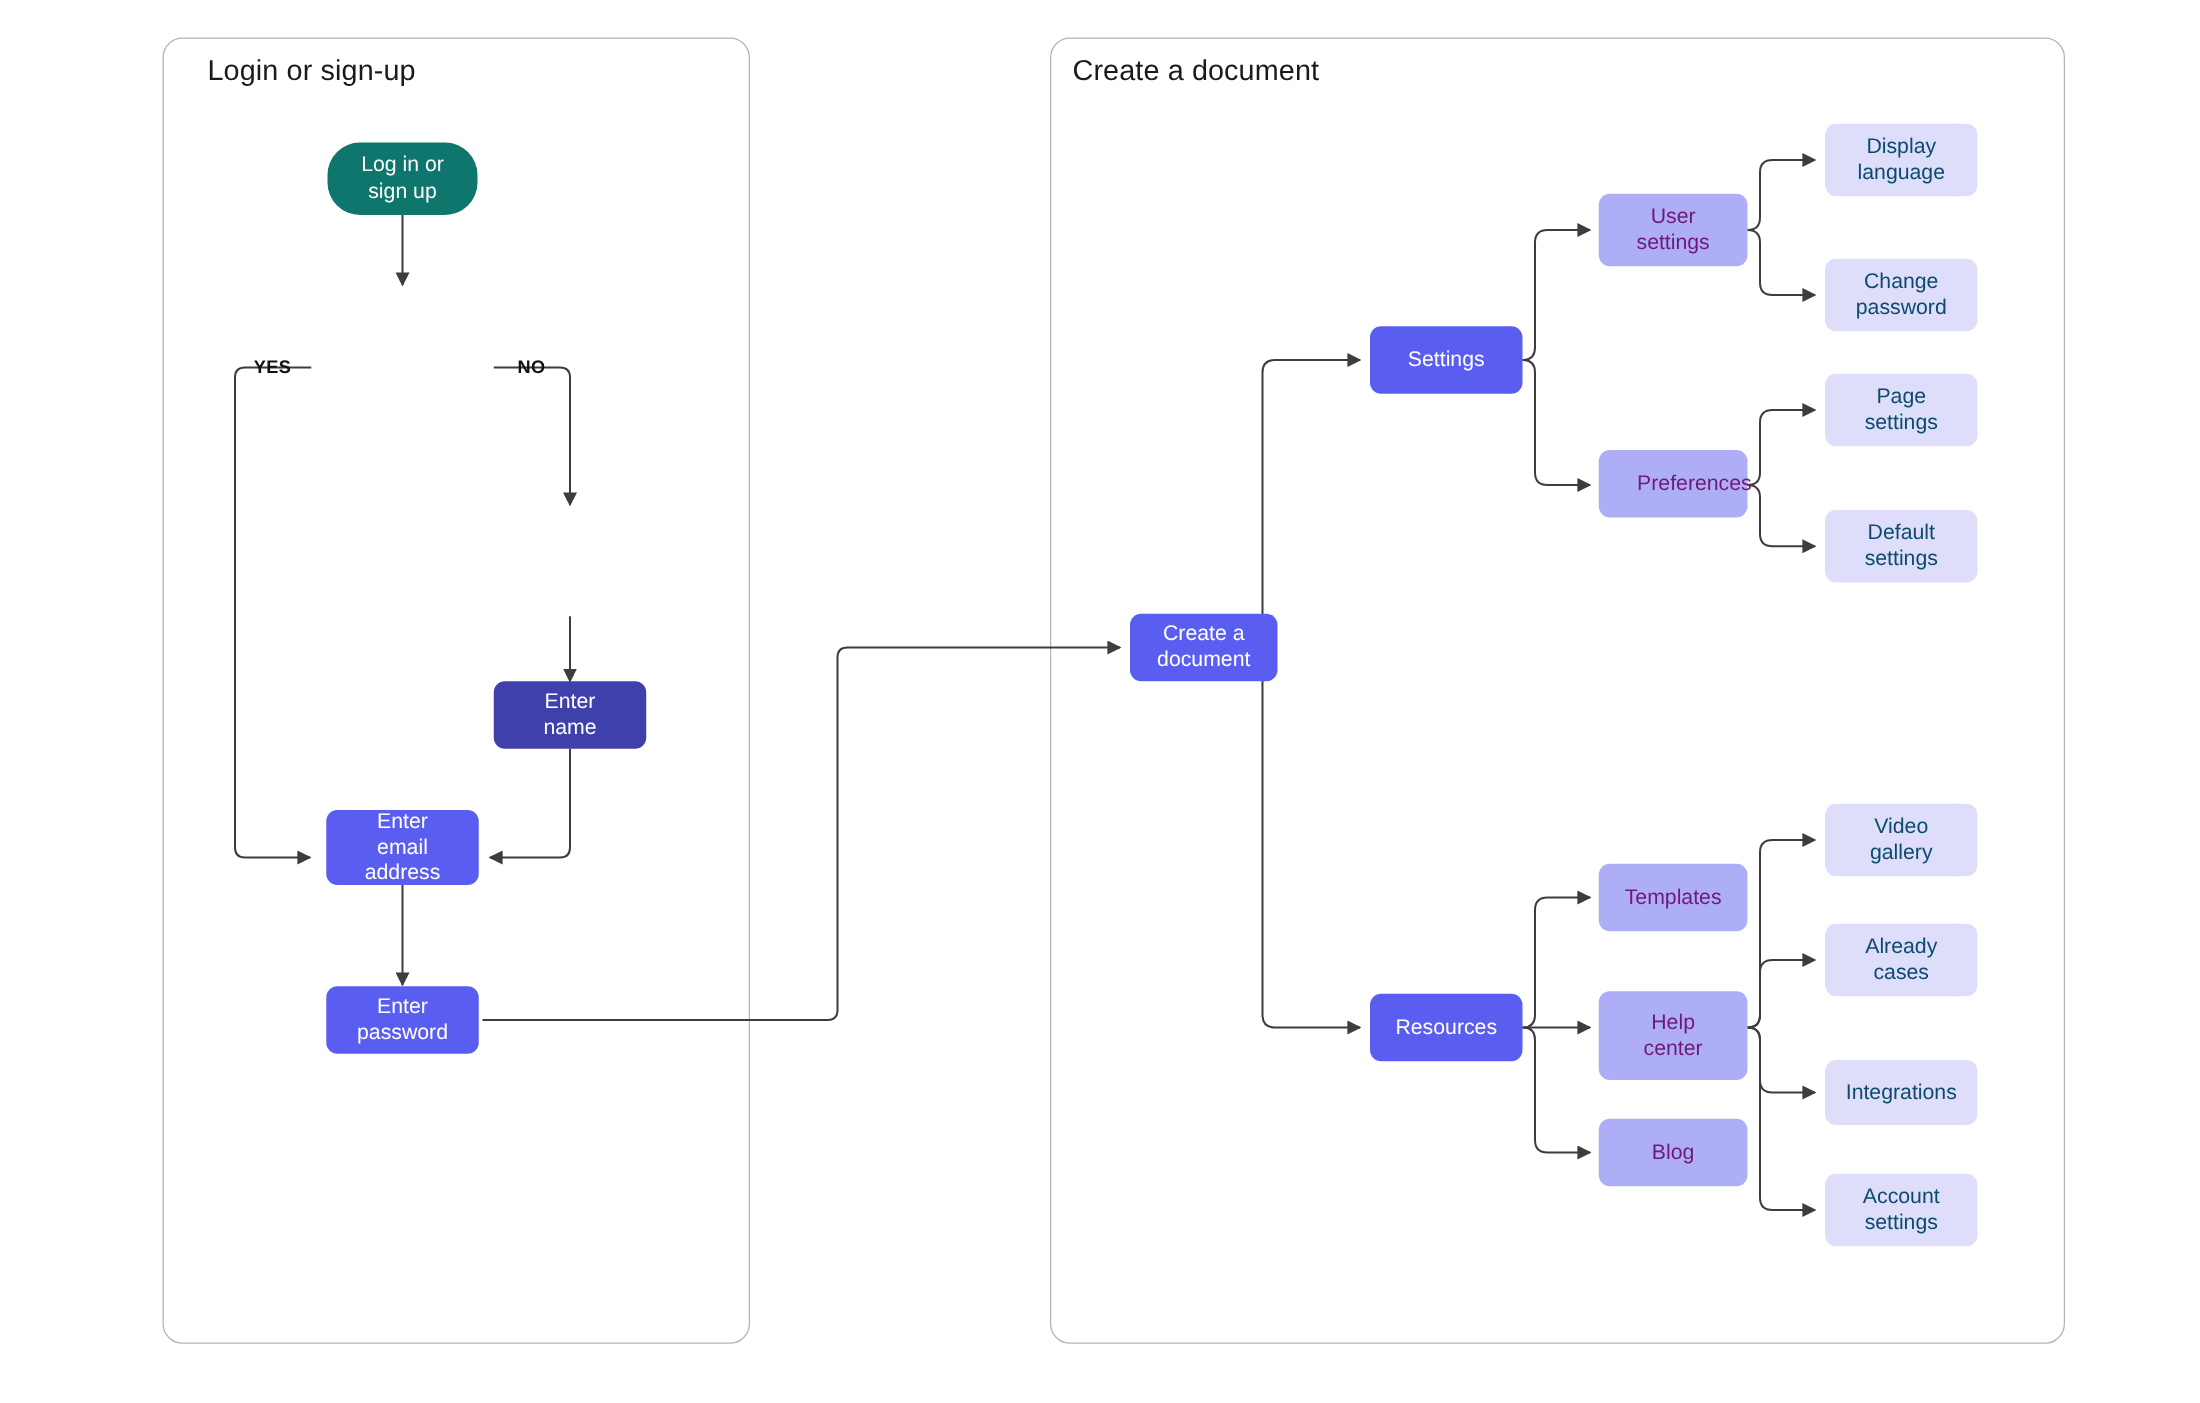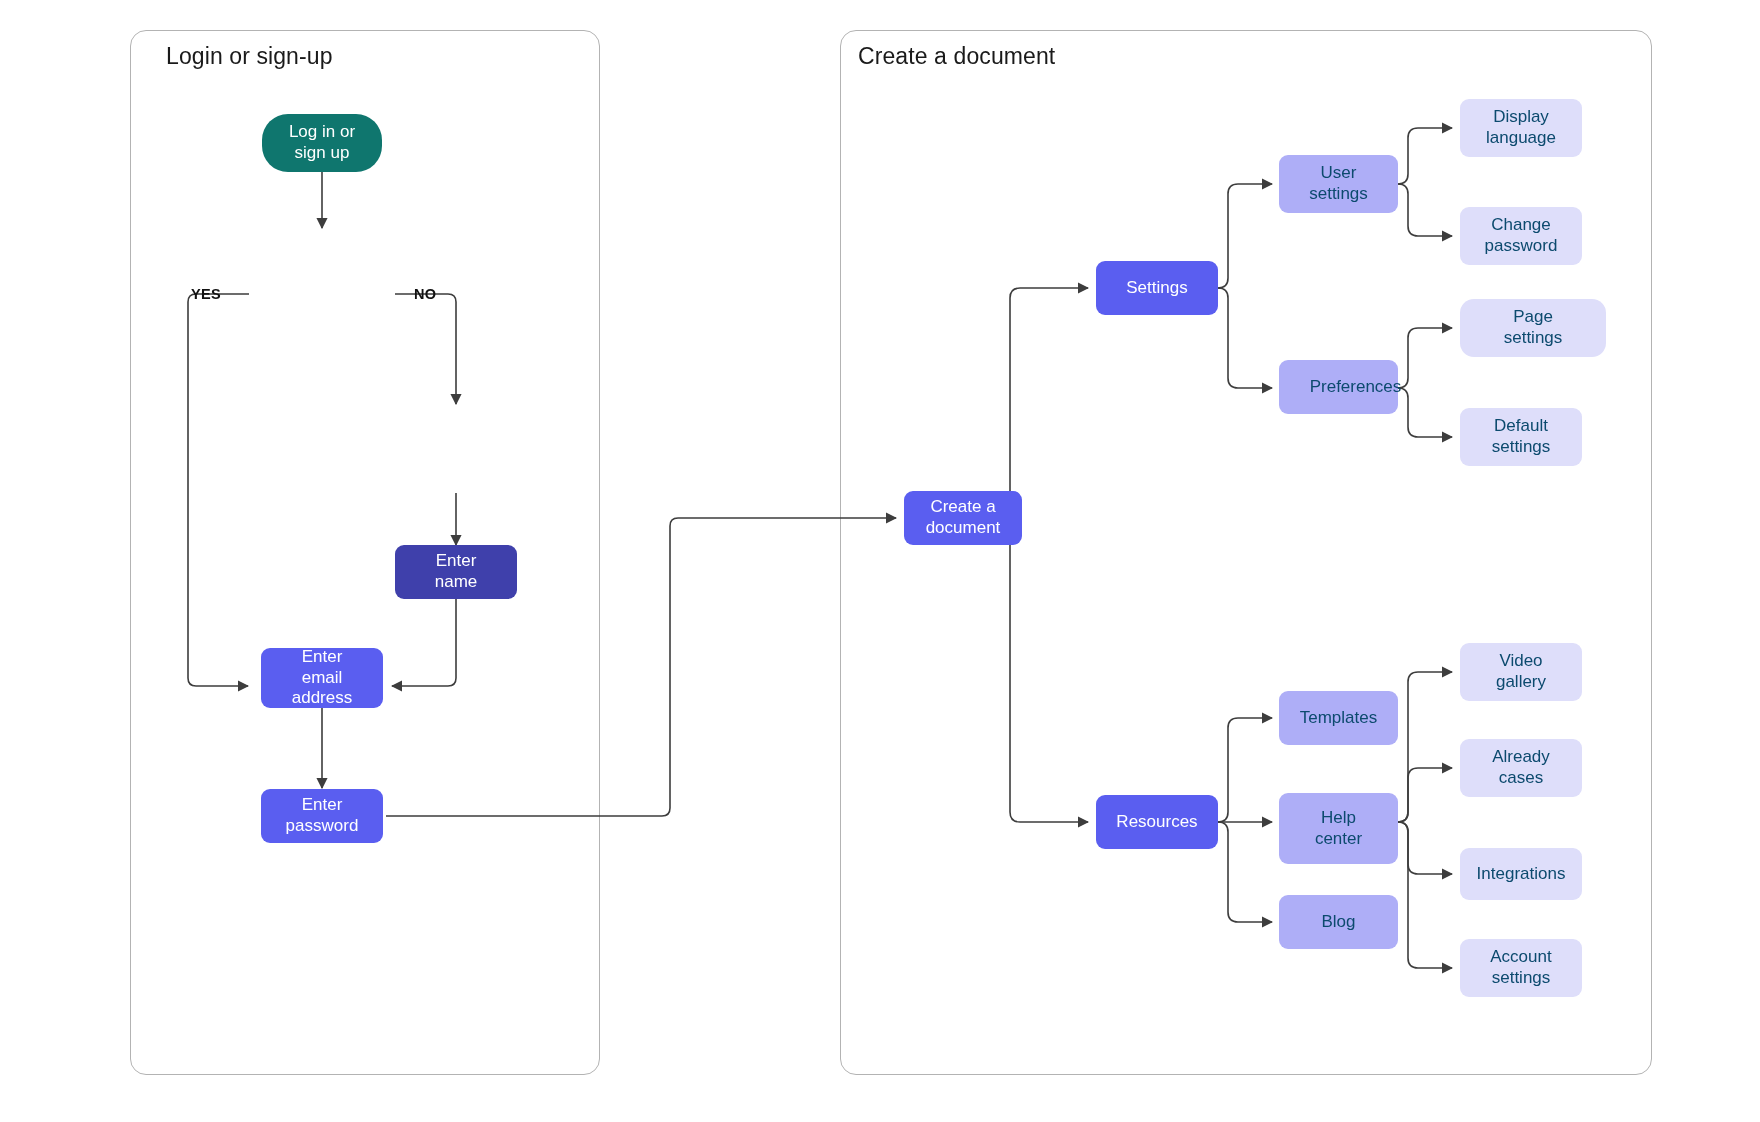--- a/index.html
+++ b/index.html
@@ -62,21 +62,21 @@
   .node.dark {
     background: #3f40ab;
     color: #ffffff;
   }
   .node.mid {
     background: #5a5ef0;
     color: #ffffff;
   }
   .node.light {
     background: #aeaef7;
-    color: #0c4a6e;
+    color: #701a75;
   }
   .node.pale {
     background: #dedefa;
     color: #0c4a6e;
   }
   .decision {
     position: absolute;
     box-sizing: border-box;
   }
   .decision .dia {
@@ -162,21 +162,21 @@
       <path d="M 1398 822 Q 1408 822 1408 812 L 1408 778 Q 1408 768 1418 768 L 1452 768" marker-end="url(#arrow)"></path>
       <path d="M 1398 822 Q 1408 822 1408 832 L 1408 864 Q 1408 874 1418 874 L 1452 874" marker-end="url(#arrow)"></path>
       <path d="M 1398 822 Q 1408 822 1408 832 L 1408 958 Q 1408 968 1418 968 L 1452 968" marker-end="url(#arrow)"></path>
     </g>
   </svg>
 
   <div class="node terminator" style="left:262px; top:114px; width:120px; height:58px;">Log in or
 sign up</div>
 
 
-  <div class="edge-label" style="left:191px; top:286px;">YES</div>
+  <div class="edge-label" style="left:203px; top:286px;">YES</div>
   <div class="edge-label" style="left:414px; top:286px;">NO</div>
 
 
   <div class="node dark" style="left:395px; top:545px; width:122px; height:54px;">Enter
 name</div>
 
   <div class="node mid" style="left:261px; top:648px; width:122px; height:60px;">Enter
 email
 address</div>
 
@@ -201,21 +201,21 @@
 center</div>
 
   <div class="node light" style="left:1279px; top:895px; width:119px; height:54px;">Blog</div>
 
   <div class="node pale" style="left:1460px; top:99px; width:122px; height:58px;">Display
 language</div>
 
   <div class="node pale" style="left:1460px; top:207px; width:122px; height:58px;">Change
 password</div>
 
-  <div class="node pale" style="left:1460px; top:299px; width:146px; height:58px;border-radius:14px;">Page
+  <div class="node pale" style="left:1460px; top:299px; width:122px; height:58px;">Page
 settings</div>
 
   <div class="node pale" style="left:1460px; top:408px; width:122px; height:58px;">Default
 settings</div>
 
   <div class="node pale" style="left:1460px; top:643px; width:122px; height:58px;">Video
 gallery</div>
 
   <div class="node pale" style="left:1460px; top:739px; width:122px; height:58px;">Already
 cases</div>

